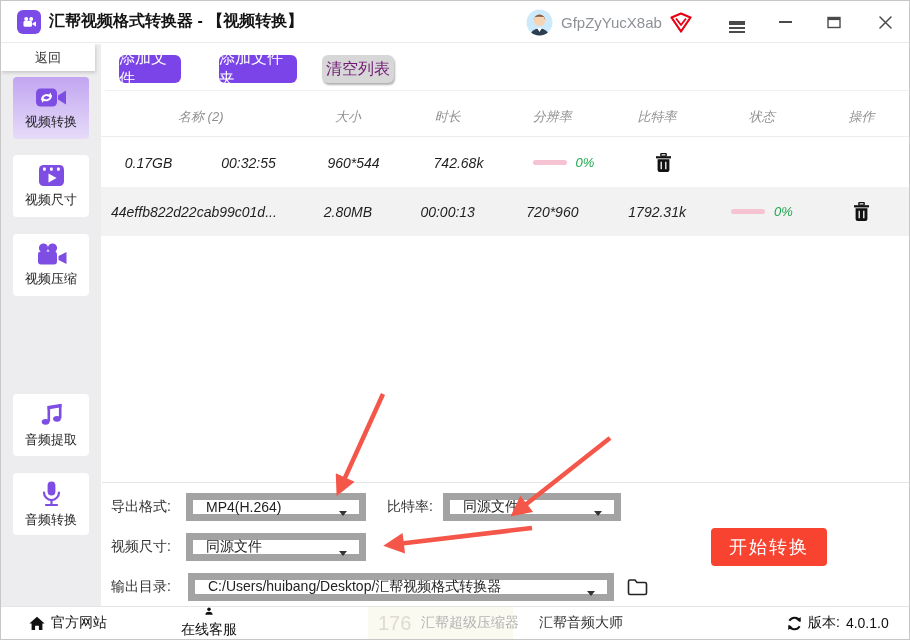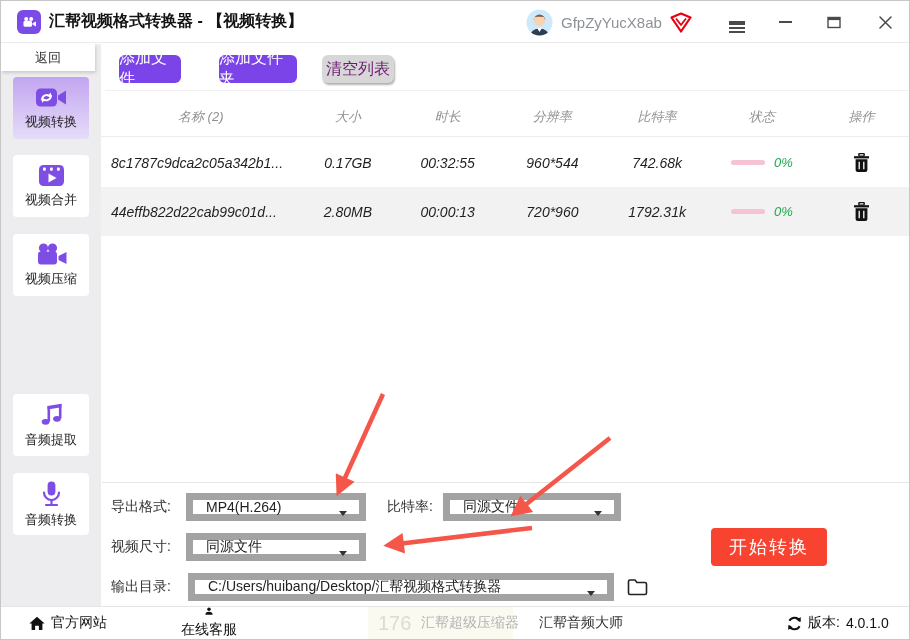--- a/index.html
+++ b/index.html
@@ -163,21 +163,21 @@
     </div>
 
     <div class="side-item si-1">
       <svg width="27" height="23" viewBox="0 0 27 23">
         <rect x="1" y="1" width="25" height="21" rx="4.5" fill="#7e4ee4"></rect>
         <rect x="5" y="3.5" width="2.8" height="3.2" rx="1" fill="#fff"></rect>
         <rect x="12" y="3.5" width="2.8" height="3.2" rx="1" fill="#fff"></rect>
         <rect x="19" y="3.5" width="2.8" height="3.2" rx="1" fill="#fff"></rect>
         <path d="M10.5 9.5 v9 l8-4.5 z" fill="#fff"></path>
       </svg>
-      <span class="side-label">视频合并</span>
+      <span class="side-label">视频尺寸</span>
     </div>
 
     <div class="side-item si-2">
       <svg width="31" height="23" viewBox="0 0 31 23">
         <circle cx="7.5" cy="5" r="4.6" fill="#7e4ee4"></circle>
         <circle cx="16.5" cy="5" r="4.6" fill="#7e4ee4"></circle>
         <rect x="2" y="8.5" width="19" height="13" rx="3" fill="#7e4ee4"></rect>
         <path d="M22.5 13 l8-4 v12 l-8-4 z" fill="#7e4ee4"></path>
       </svg>
       <span class="side-label">视频压缩</span>
@@ -215,21 +215,20 @@
     <div class="col col-name" style="justify-content:center; padding-left:0;">名称 (2)</div>
     <div class="col col-size">大小</div>
     <div class="col col-dur">时长</div>
     <div class="col col-res">分辨率</div>
     <div class="col col-bit">比特率</div>
     <div class="col col-status">状态</div>
     <div class="col col-act">操作</div>
   </div>
 
   <div class="trow trow-0">
-    <div class="col col-name">8c1787c9dca2c05a342b1...</div>
     <div class="col col-size">0.17GB</div>
     <div class="col col-dur">00:32:55</div>
     <div class="col col-res">960*544</div>
     <div class="col col-bit">742.68k</div>
     <div class="col col-status">
       <div class="pbar"></div>
       <span class="pct">0%</span>
     </div>
     <div class="col col-act">
       <div class="trash-btn">

